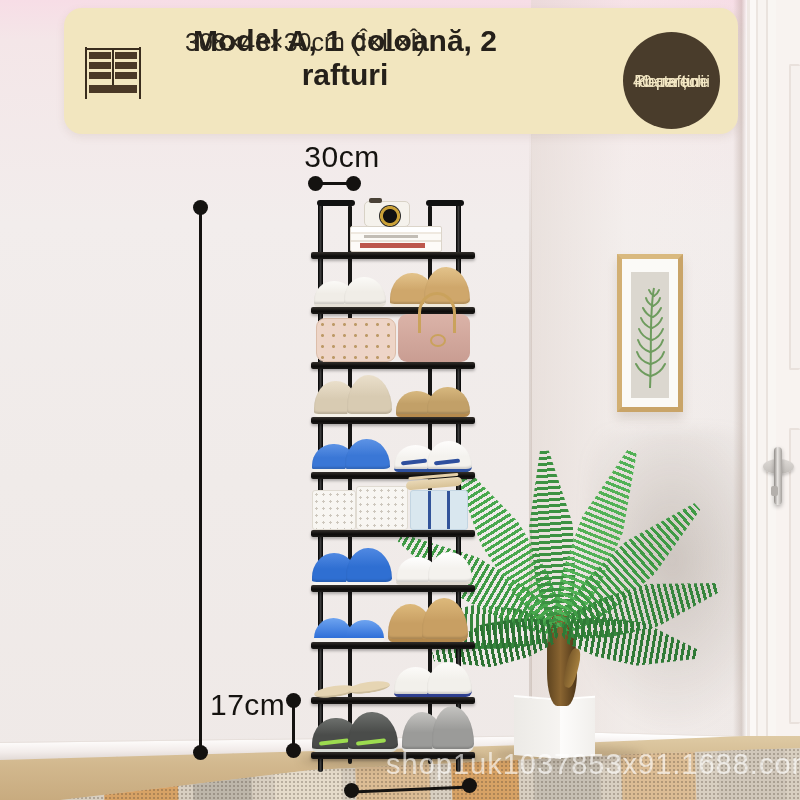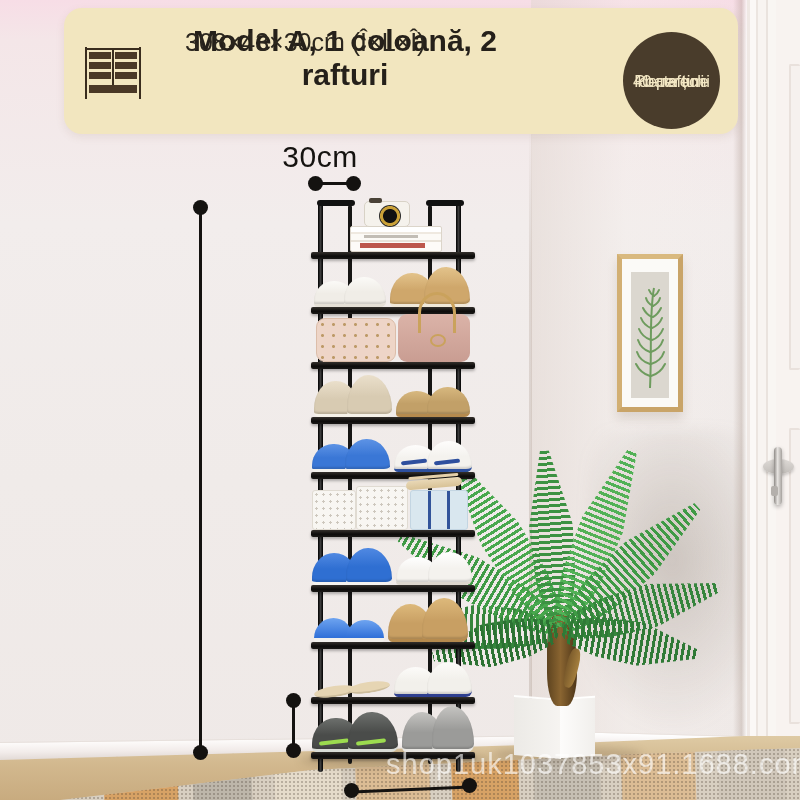--- a/index.html
+++ b/index.html
@@ -318,29 +318,30 @@
     <div class="pair p-dark" style="left:2px;top:516px;width:86px;height:40px;">
         <i></i>
         <i></i>
       </div>
     <div class="pair p-greyhi" style="left:92px;top:510px;width:72px;height:46px;">
         <i></i>
         <i></i>
       </div>
   </div>
 
-  <div class="dim-text" style="left:280px;top:140px;width:80px;text-align:center;">30cm</div>
+  <div class="dim-text" style="left:302px;top:140px;width:80px;text-align:center;">30cm</div>
   <div class="dim-line" style="left:313px;top:182px;width:43px;height:3px;"></div>
   <div class="dot" style="left:308px;top:176px;"></div>
   <div class="dot" style="left:346px;top:176px;"></div>
 
   <div class="dim-line" style="left:199px;top:207px;width:3px;height:546px;"></div>
   <div class="dot" style="left:193px;top:200px;"></div>
   <div class="dot" style="left:193px;top:745px;"></div>
 
+  <div class="dim-text" style="left:210px;top:688px;">17cm</div>
   <div class="dim-line" style="left:292px;top:700px;width:3px;height:50px;"></div>
   <div class="dot" style="left:286px;top:693px;"></div>
   <div class="dot" style="left:286px;top:743px;"></div>
 
   <div class="dim-line" style="left:352px;top:788px;width:118px;height:3px;transform:rotate(-2.5deg);z-index:26;"></div>
   <div class="dot" style="left:344px;top:783px;z-index:26;"></div>
   <div class="dot" style="left:462px;top:778px;z-index:26;"></div>
 
   <div class="banner">
     <div class="banner-icon">

